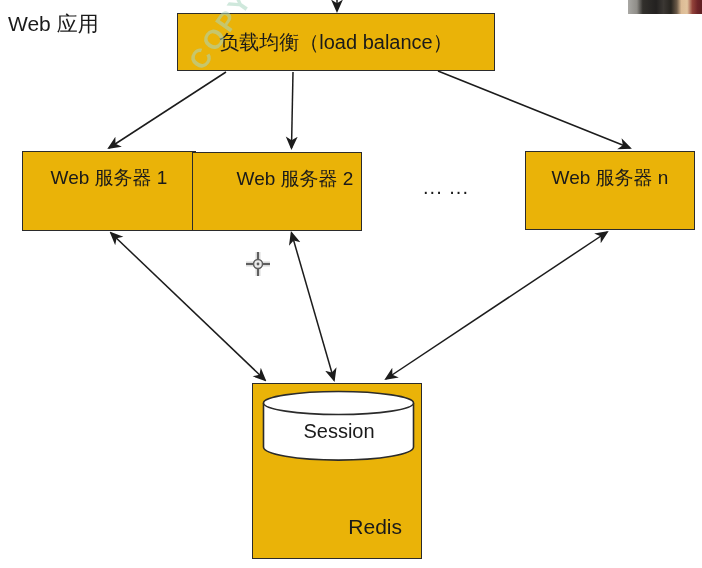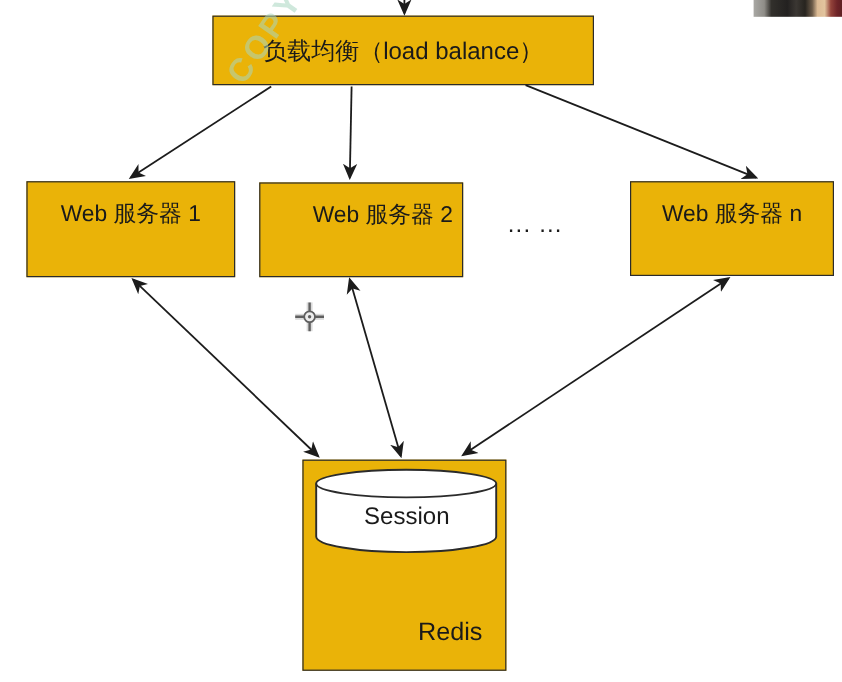--- a/index.html
+++ b/index.html
@@ -59,21 +59,21 @@
     width: 318px; height: 58px;
     display: flex; align-items: center; justify-content: center;
     font-size: 20px;
   }
   .server-box {
     text-align: center;
     padding-top: 13px;
     font-size: 19px;
   }
   .s1 { left: 22px;  top: 151px; width: 174px; height: 80px; text-align: center; }
-  .s2 { left: 216px; top: 152px; width: 170px; height: 79px; padding-left: 36px; }
+  .s2 { left: 192px; top: 152px; width: 170px; height: 79px; padding-left: 36px; }
   .sn { left: 525px; top: 151px; width: 170px; height: 79px; }
   .dots-label {
     position: absolute;
     left: 416px; top: 176px;
     width: 60px;
     text-align: center;
     font-size: 20px;
     letter-spacing: 1px;
     z-index: 4;
   }
@@ -106,20 +106,21 @@
 </style>
 </head>
 <body>
 
 <div class="canvas">
 
   <div class="watermark">COPY</div>
 
   <div class="webcam"></div>
 
+  <div class="title-label">Web 应用</div>
 
   <div class="box lb-box">
     <span>负载均衡（load balance）</span>
   </div>
 
   <div class="box server-box s1">
     <span>Web 服务器 1</span>
   </div>
   <div class="box server-box s2">
     <span>Web 服务器 2</span>

